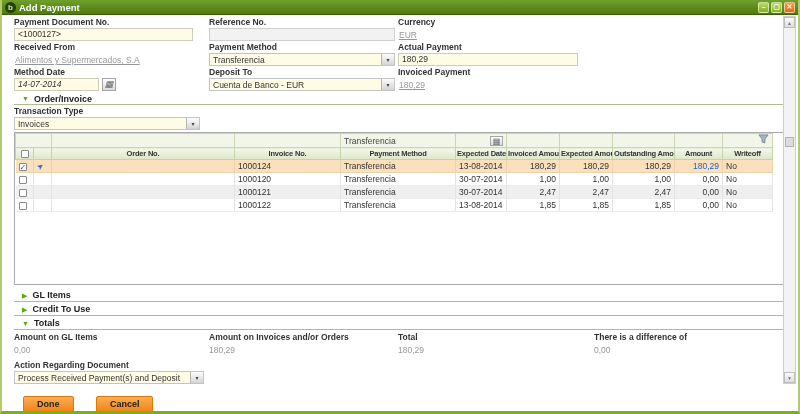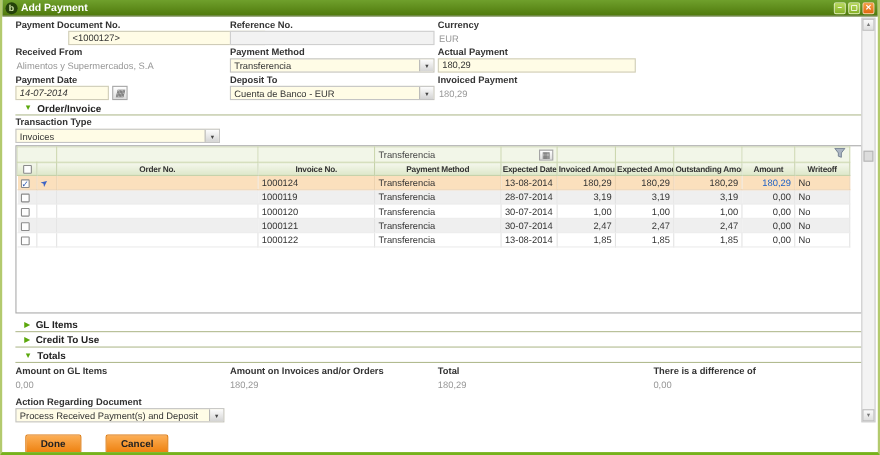--- a/index.html
+++ b/index.html
@@ -49,37 +49,37 @@
   
   .content { padding:3px 14px 0 12px; }
   .form-row { display:grid; grid-template-columns:195px 189px 1fr; margin-bottom:2px; }
   .lbl { font-size:8.5px; font-weight:bold; color:#333; line-height:9px; margin-bottom:1px; white-space:nowrap; }
   .ctl-line { display:flex; align-items:center; height:13px;font-style:italic; }
   .input {
     height:13px; background:#fffce6; border:1px solid #cfccb8;
     font-size:8.5px; color:#333; padding:0 3px; line-height:11px; white-space:nowrap; overflow:hidden;
   }
   .input.gray { background:#f2f2f2; border-color:#cfcfcf; }
-  .readonly { font-size:8.5px; color:#979797; padding:2px 3px 0 1px; line-height:10px; white-space:nowrap; }
+  .readonly { font-size:8.5px; color:#979797; padding:2px 3px 0 1px; line-height:10px; white-space:nowrap;text-decoration:underline; }
   .combo {
     height:13px; background:#fffce6; border:1px solid #c4c4c4;
     display:flex; align-items:stretch; overflow:hidden;
   }
   .combo .val { flex:1; font-size:8.5px; color:#333; padding:1px 3px; white-space:nowrap; overflow:hidden; }
   .combo-btn {
     width:13px; background:linear-gradient(#fdfdfd,#d4d4d4);
     border-left:1px solid #b5b5b5; font-size:6px; color:#444;
     display:flex; align-items:center; justify-content:center;
   }
   .icon-btn {
     width:14px; height:13px; margin-left:3px;
     border:1px solid #a5a5a5; background:linear-gradient(#ffffff,#dcdcdc);
     font-size:9px; line-height:11px; text-align:center; color:#666;
   }
-  .w185 { width:179px;margin-left:48px; } .w85 { width:85px; } .w186 { width:186px; } .w180 { width:180px; } .w190 { width:190px; }
+  .w185 { width:179px; } .w85 { width:85px; } .w186 { width:186px; } .w180 { width:180px; } .w190 { width:190px; }
   
   .section {
     display:flex; align-items:center; gap:5px;
     height:12px; padding-left:8px; margin-top:1px;
     border-bottom:1px solid #b2bb90;
   }
   .section .arr { color:#5ba70c; font-size:7px; line-height:7px; }
   .section .txt { font-size:9px; font-weight:bold; color:#222; }
   .section.h13 { height:13px; }
   
@@ -193,21 +193,21 @@
         </div>
       </div>
       <div>
         <div class="lbl">Actual Payment</div>
         <div class="input w180">180,29</div>
       </div>
     </div>
 
     <div class="form-row">
       <div>
-        <div class="lbl">Payment Date</div>
+        <div class="lbl">Method Date</div>
         <div class="ctl-line">
           <div class="input w85">14-07-2014</div>
           <span class="icon-btn">▦</span>
         </div>
       </div>
       <div>
         <div class="lbl">Deposit To</div>
         <div class="combo w186">
           <span class="val">Cuenta de Banco - EUR</span>
           <span class="combo-btn">▾</span>
@@ -289,33 +289,20 @@
             <td></td>
             <td>1000124</td>
             <td>Transferencia</td>
             <td>13-08-2014</td>
             <td class="num">180,29</td>
             <td class="num">180,29</td>
             <td class="num">180,29</td>
             <td class="num link">180,29</td>
             <td>No</td>
           </tr>
-          <tr class="odd">
-            <td><span class="cb"></span></td>
-            <td></td>
-            <td></td>
-            <td>1000119</td>
-            <td>Transferencia</td>
-            <td>28-07-2014</td>
-            <td class="num">3,19</td>
-            <td class="num">3,19</td>
-            <td class="num">3,19</td>
-            <td class="num">0,00</td>
-            <td>No</td>
-          </tr>
           <tr>
             <td><span class="cb"></span></td>
             <td></td>
             <td></td>
             <td>1000120</td>
             <td>Transferencia</td>
             <td>30-07-2014</td>
             <td class="num">1,00</td>
             <td class="num">1,00</td>
             <td class="num">1,00</td>

